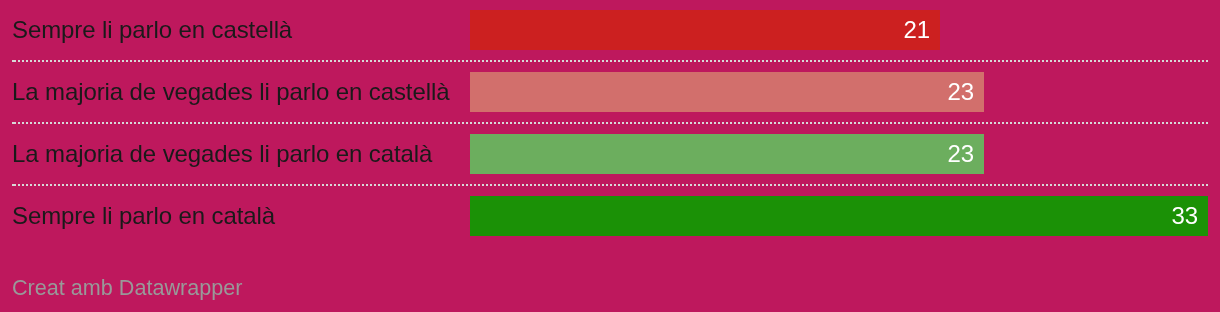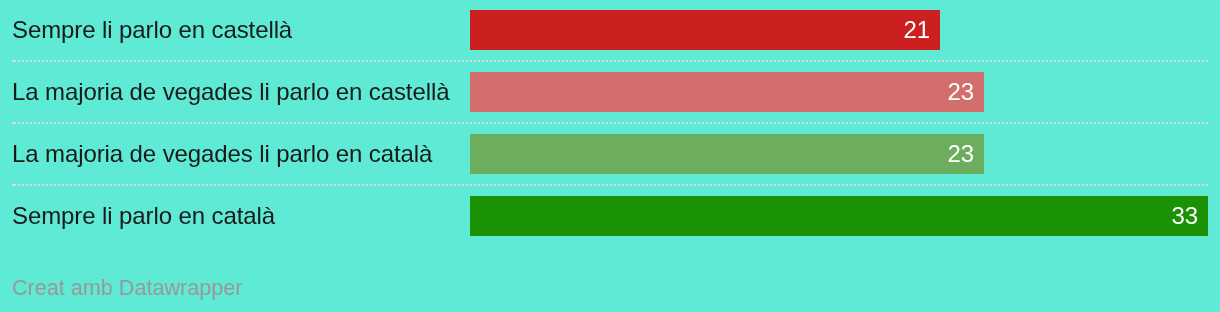--- a/index.html
+++ b/index.html
@@ -18,21 +18,21 @@
              letter-spacing:-0.1px;fill:#ffffff;text-anchor:end;}
   .bar-rect{shape-rendering:crispEdges;}
   .grid-dash{stroke-width:2;stroke-dasharray:2 2;shape-rendering:crispEdges;}
   .grid-head{stroke-width:2;shape-rendering:crispEdges;}
   .credit{font-family:"Liberation Sans",sans-serif;font-size:21.6px;
           fill:#999999;}
 </style>
 </head>
 <body>
 
-<div id="chart" style="background: #5eead4;">
+<div id="chart" style="background: #be185d;">
   <svg id="plot" width="1220" height="312" viewBox="0 0 1220 312" xmlns="http://www.w3.org/2000/svg">
 
     <g>
       <g>
         <line class="grid-head" x1="12" x2="14" y1="61" y2="61" stroke="#d8d8d8"></line>
         <line class="grid-dash" x1="14" x2="1208" y1="61" y2="61" stroke="#d8d8d8"></line>
       </g>
       <g>
         <line class="grid-head" x1="12" x2="14" y1="123" y2="123" stroke="#d8d8d8"></line>
         <line class="grid-dash" x1="14" x2="1208" y1="123" y2="123" stroke="#d8d8d8"></line>

